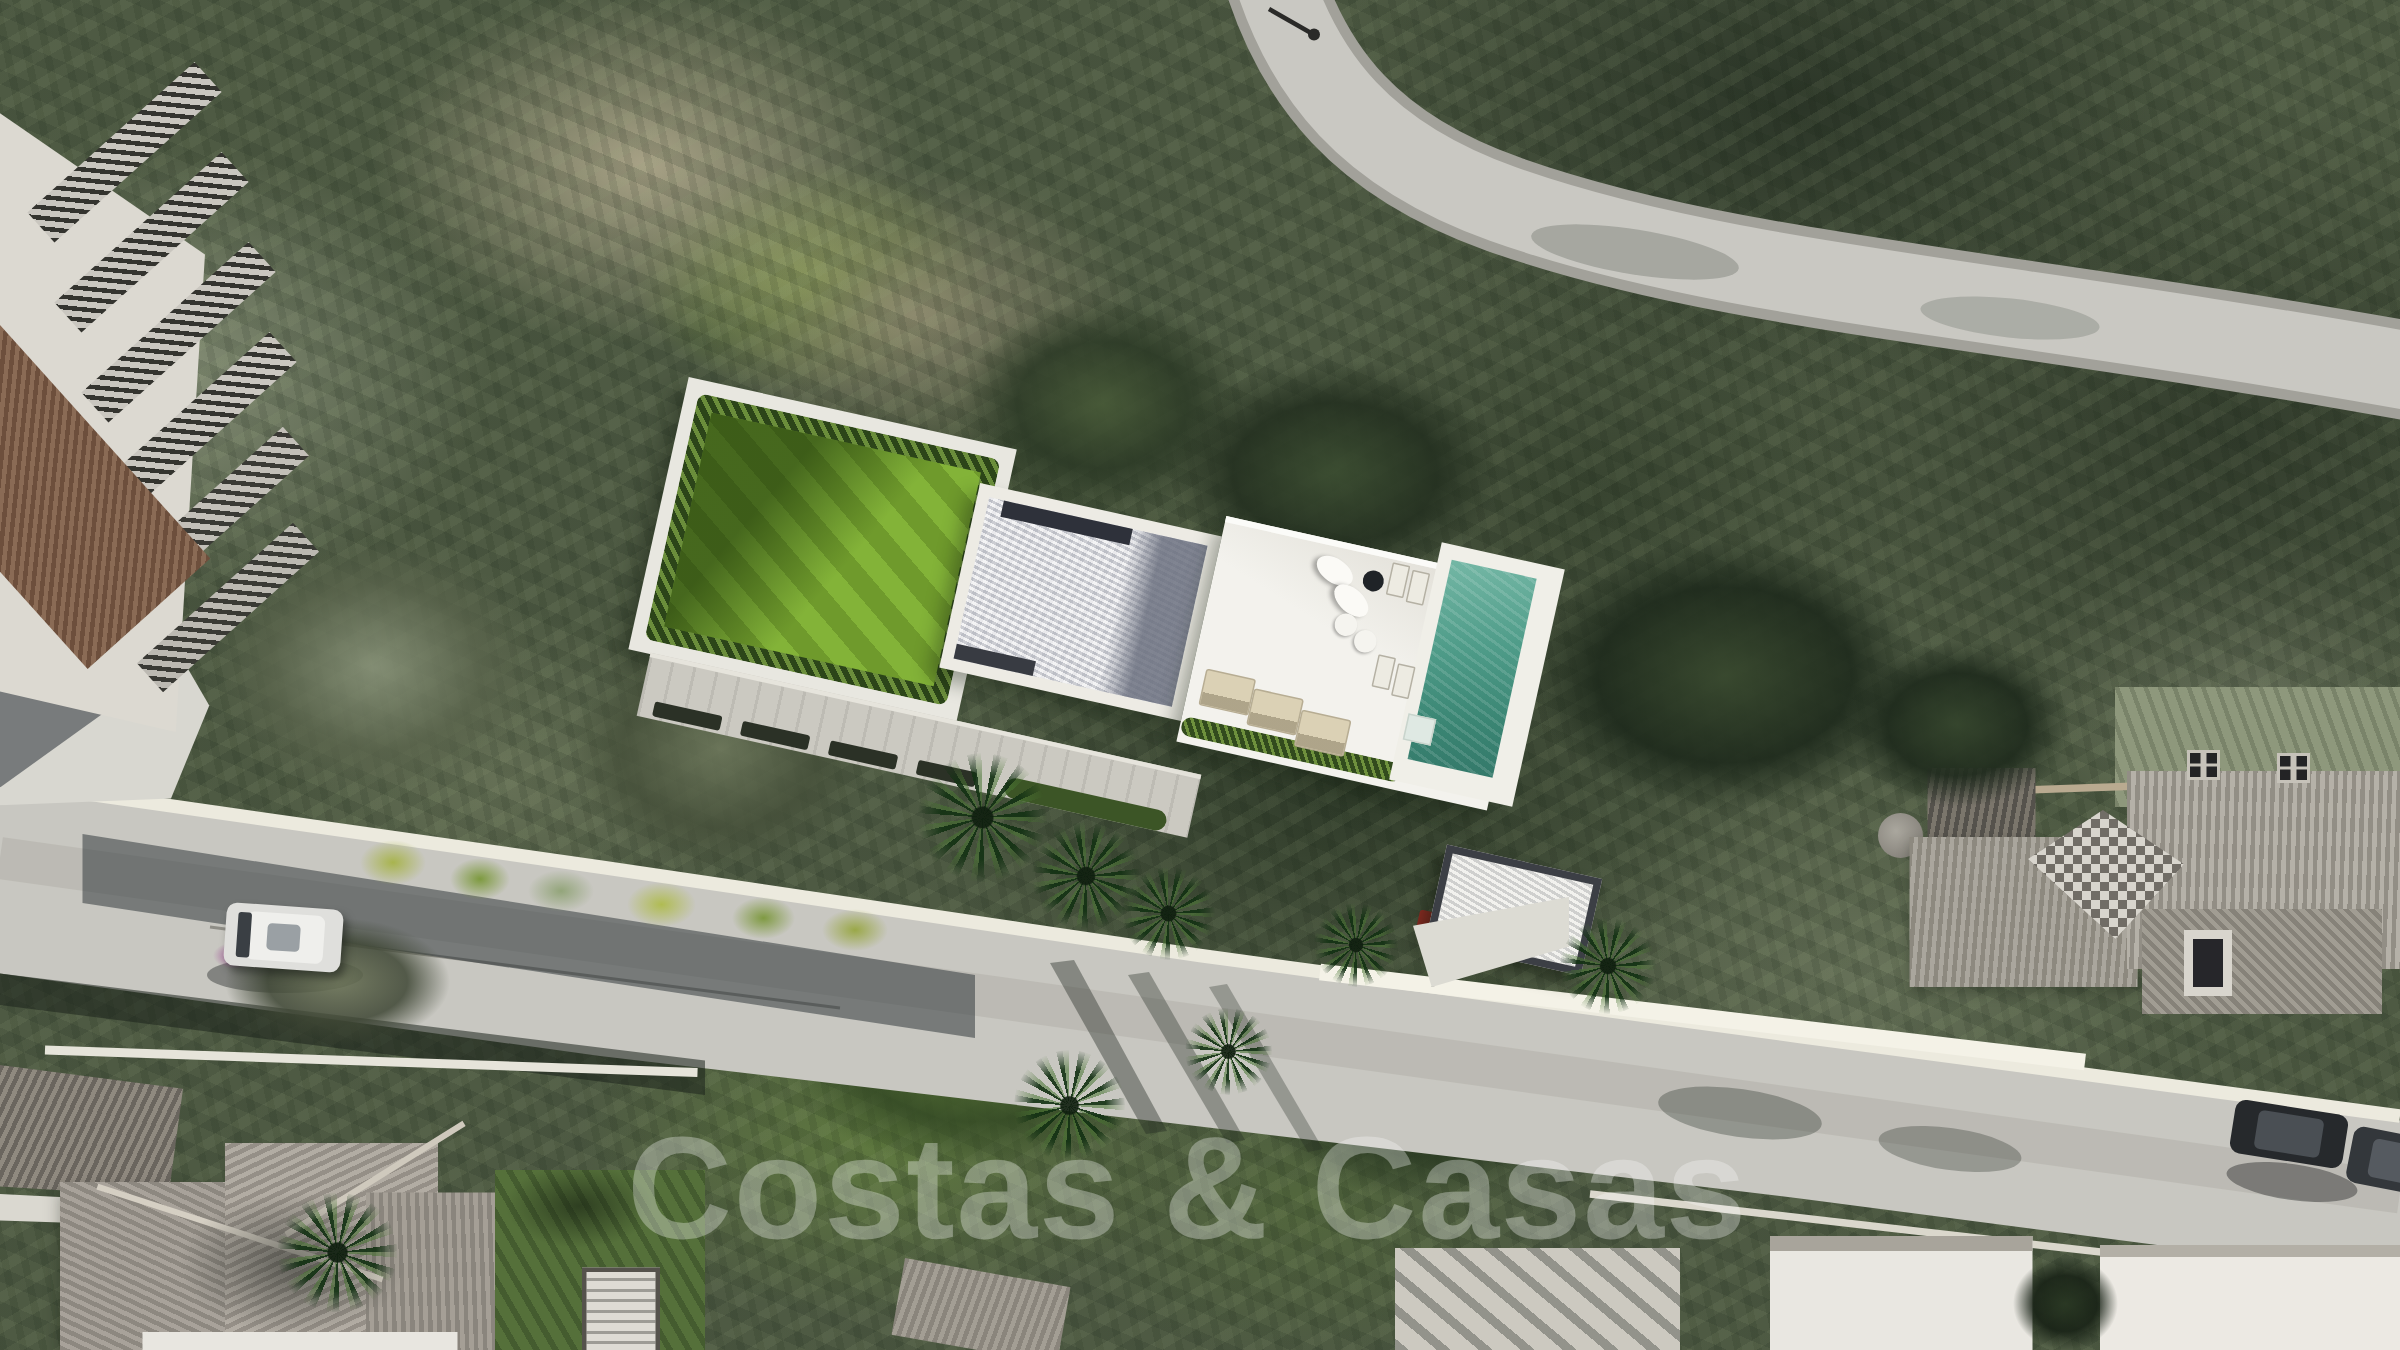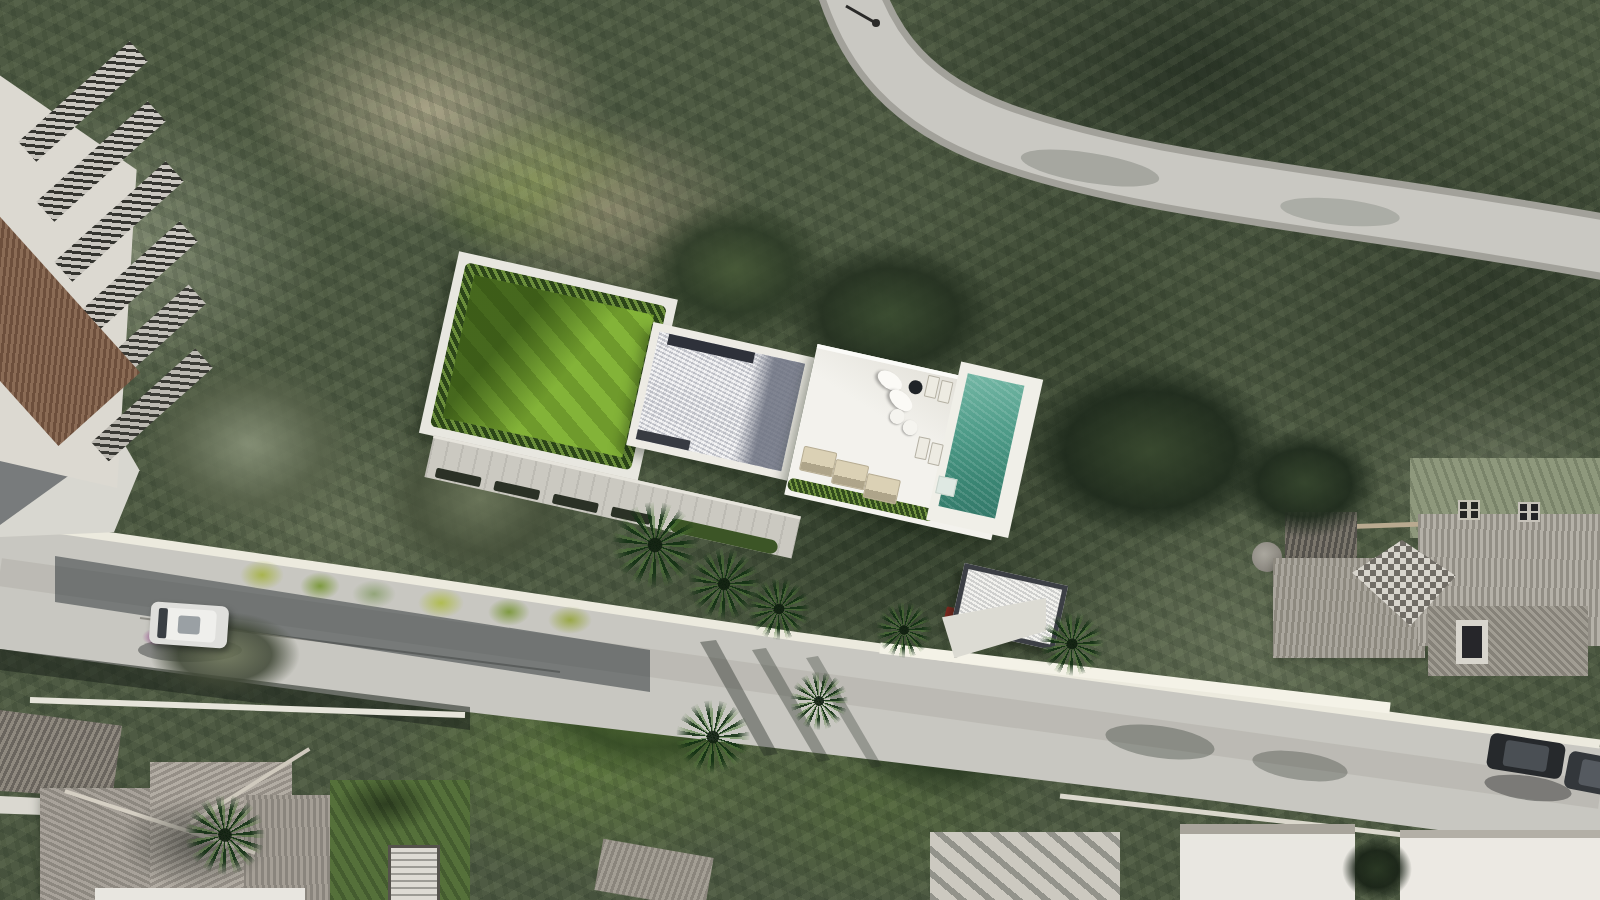--- a/index.html
+++ b/index.html
@@ -259,14 +259,15 @@
     <div class="abs" style="left:8px;top:6px;width:9px;height:30px;background:#3a3f44;border-radius:2px;"></div>
     <div class="abs" style="left:28px;top:12px;width:22px;height:18px;background:#9aa0a4;border-radius:3px;"></div>
   </div>
   <div class="car" style="left:1488px;top:738px;width:76px;height:36px;transform:rotate(9deg);background:#26292c;">
     <div class="abs" style="left:16px;top:5px;width:44px;height:26px;background:#4a4f54;border-radius:4px;"></div>
   </div>
   <div class="car" style="left:1566px;top:756px;width:66px;height:38px;transform:rotate(11deg);background:#33373b;">
     <div class="abs" style="left:14px;top:6px;width:38px;height:26px;background:#555a60;border-radius:4px;"></div>
   </div>
 
+  <div class="watermark">Costas &amp; Casas</div>
 
 </div>
 
 </body></html>

